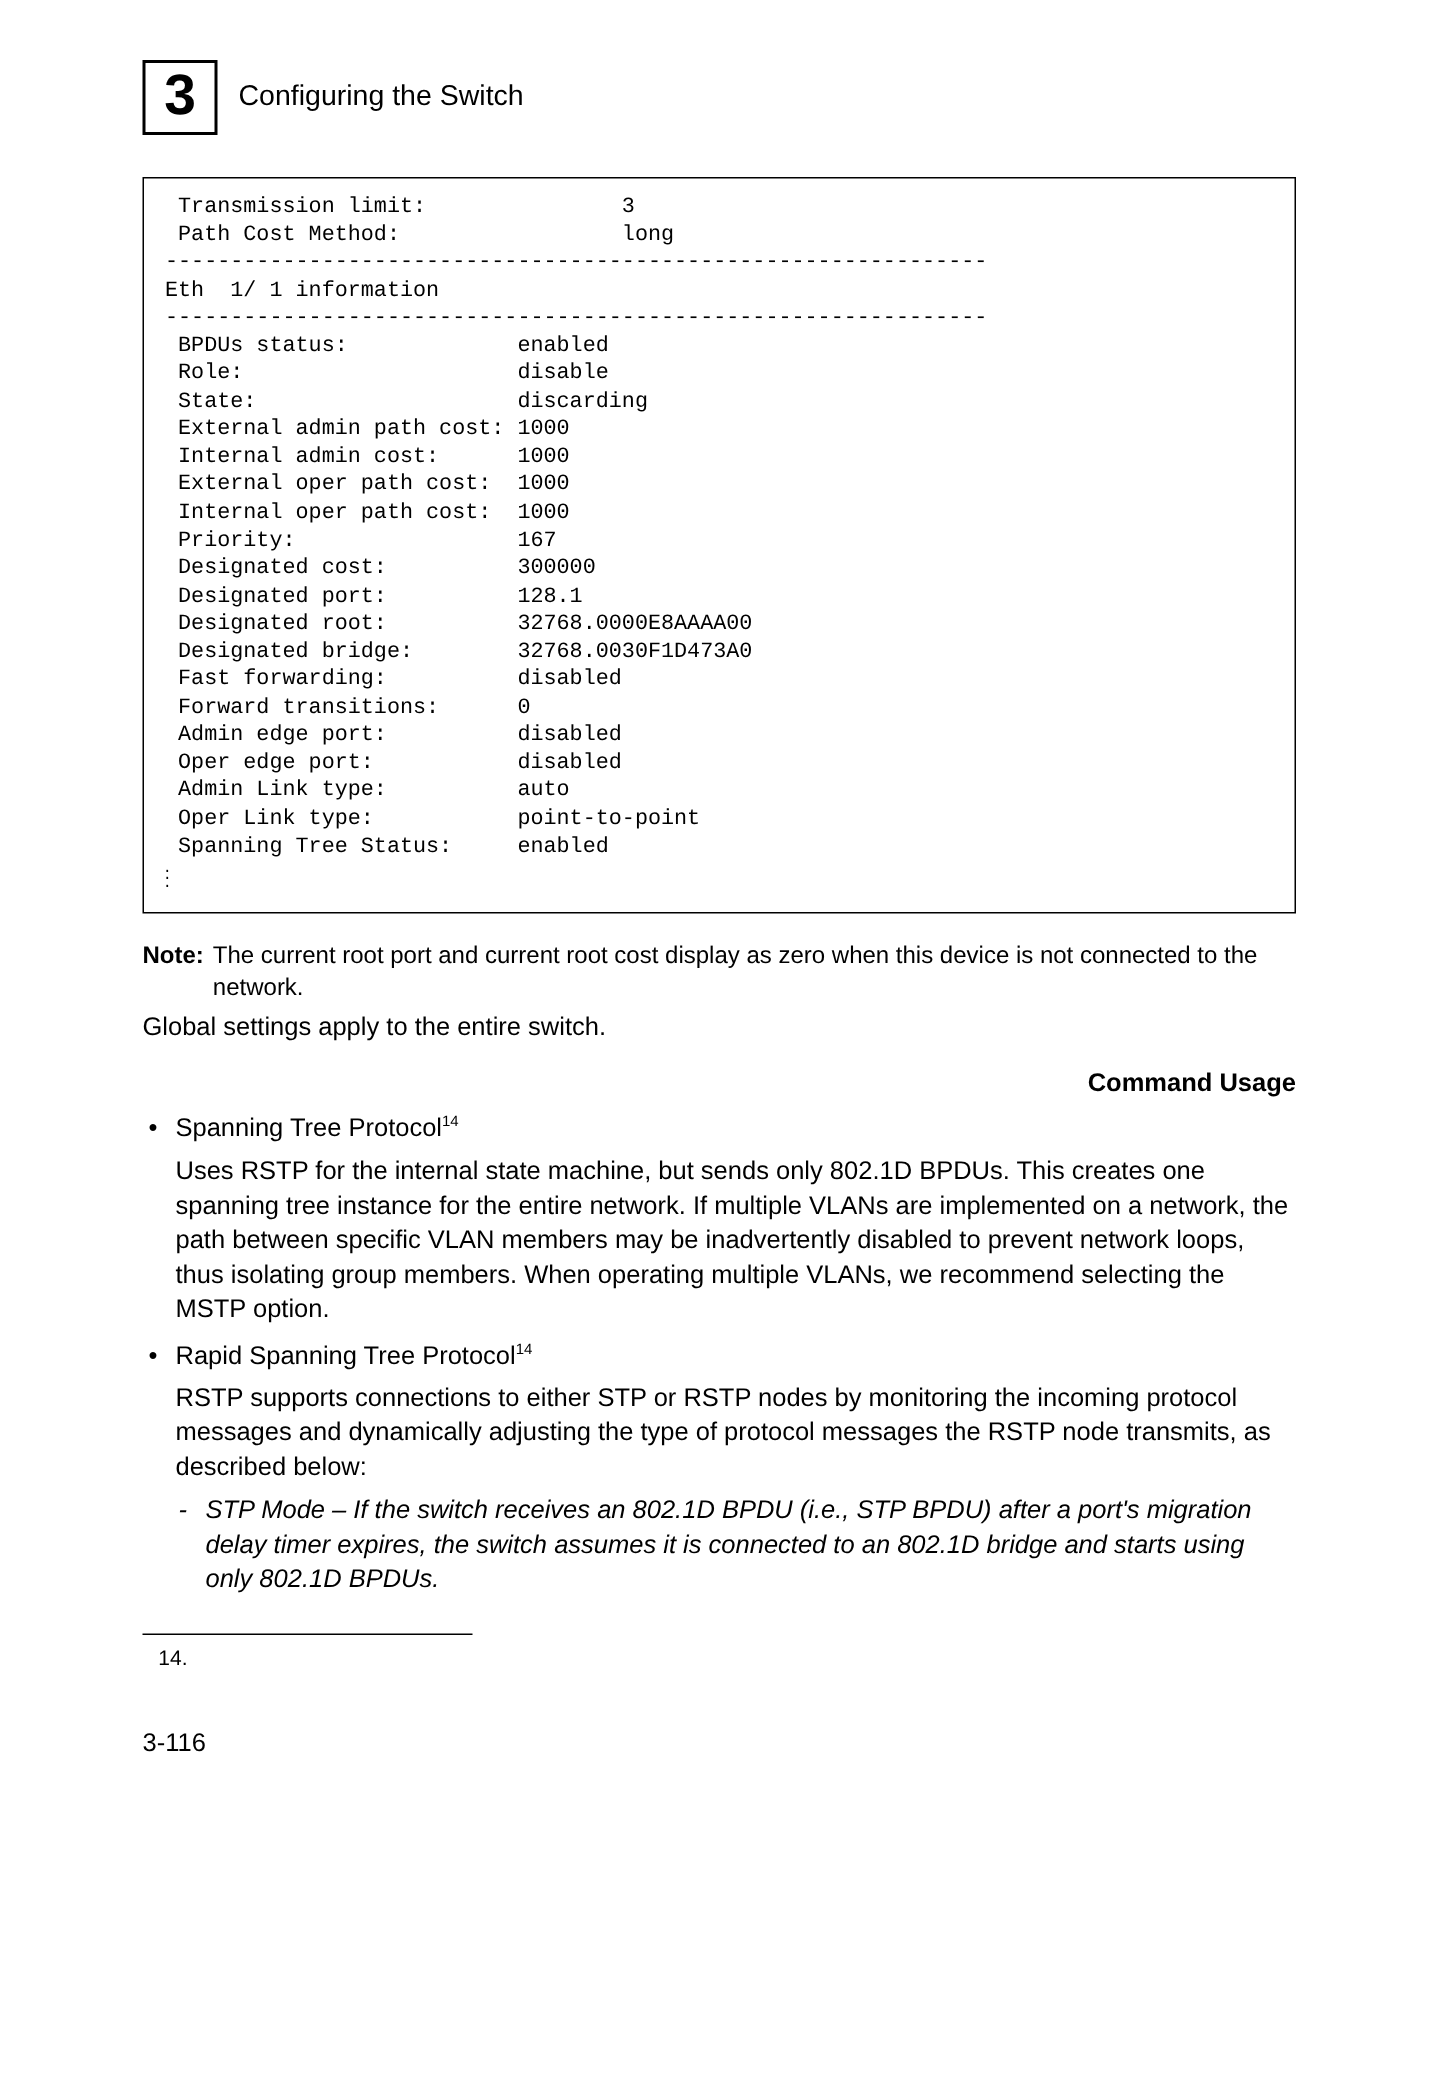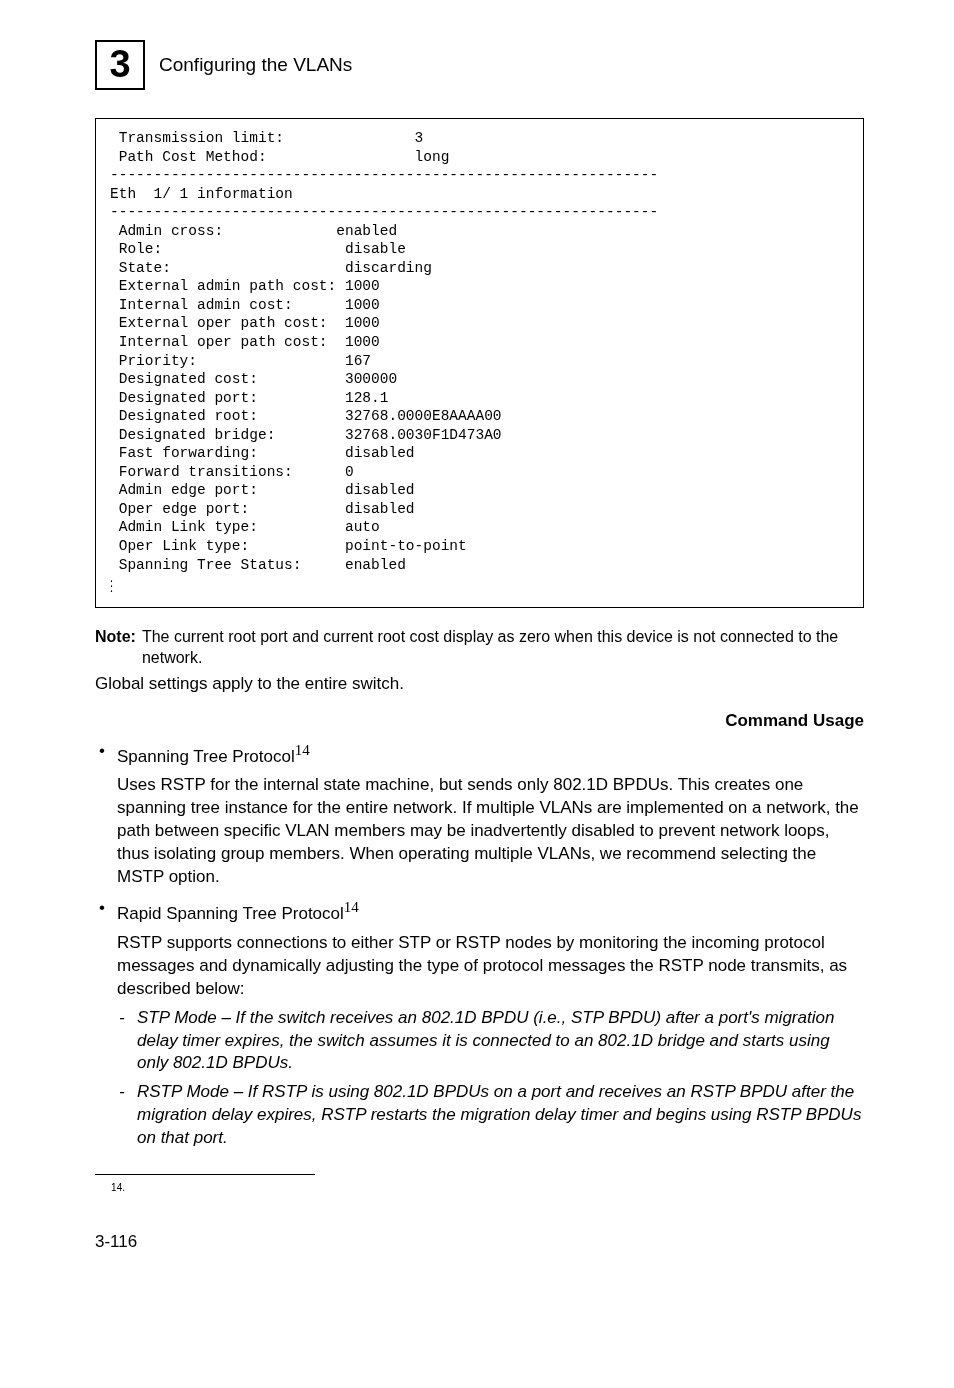--- a/index.html
+++ b/index.html
@@ -106,56 +106,56 @@
     margin-bottom: 6px;
     font-size: 17px;
     line-height: 1.35;
   }
   ul.dashes > li::before {
     content: "-";
     position: absolute;
     left: 2px;
     top: 0;
   }
-  .sup { font-size: 15px; vertical-align: super; font-family: Liberation Serif, serif; }
+  .sup { font-size: 10px; vertical-align: super; }
   .footnote-rule {
     border: none;
     border-top: 1px solid #000;
     width: 220px;
     margin: 24px 0 6px 0;
   }
   .footnote {
-    font-size: 10px;
+    font-size: 14px;
     line-height: 1.35;
     display: flex;
   }
   .footnote .fn-num { width: 30px; text-align: right; padding-right: 8px; }
   .page-num {
     margin-top: 36px;
     font-size: 17px;
   }
 </style>
 </head>
 <body>
 
 <div class="page">
 
   <div class="header-row">
     <div class="chapter-box">
       <span>3</span>
     </div>
-    <span class="header-title">Configuring the VLANs</span>
+    <span class="header-title">Configuring the Switch</span>
   </div>
 
   <div class="code-block"><span> Transmission limit:               3</span>
 <span> Path Cost Method:                 long</span>
 <span>---------------------------------------------------------------</span>
 <span>Eth  1/ 1 information</span>
 <span>---------------------------------------------------------------</span>
-<span> Admin cross:             enabled</span>
+<span> BPDUs status:             enabled</span>
 <span> Role:                     disable</span>
 <span> State:                    discarding</span>
 <span> External admin path cost: 1000</span>
 <span> Internal admin cost:      1000</span>
 <span> External oper path cost:  1000</span>
 <span> Internal oper path cost:  1000</span>
 <span> Priority:                 167</span>
 <span> Designated cost:          300000</span>
 <span> Designated port:          128.1</span>
 <span> Designated root:          32768.0000E8AAAA00</span>
@@ -181,21 +181,20 @@
   <ul class="bullets">
     <li>
       <span>Spanning Tree Protocol</span><span class="sup">14</span>
       <div class="bullet-body">Uses RSTP for the internal state machine, but sends only 802.1D BPDUs. This creates one spanning tree instance for the entire network. If multiple VLANs are implemented on a network, the path between specific VLAN members may be inadvertently disabled to prevent network loops, thus isolating group members. When operating multiple VLANs, we recommend selecting the MSTP option.</div>
     </li>
     <li>
       <span>Rapid Spanning Tree Protocol</span><span class="sup">14</span>
       <div class="bullet-body">RSTP supports connections to either STP or RSTP nodes by monitoring the incoming protocol messages and dynamically adjusting the type of protocol messages the RSTP node transmits, as described below:</div>
       <ul class="dashes">
         <li>STP Mode – If the switch receives an 802.1D BPDU (i.e., STP BPDU) after a port's migration delay timer expires, the switch assumes it is connected to an 802.1D bridge and starts using only 802.1D BPDUs.</li>
-        <li>RSTP Mode – If RSTP is using 802.1D BPDUs on a port and receives an RSTP BPDU after the migration delay expires, RSTP restarts the migration delay timer and begins using RSTP BPDUs on that port.</li>
       </ul>
     </li>
   </ul>
 
   <hr class="footnote-rule">
   <div class="footnote">
     <div class="fn-num">14.</div>
   </div>
 
   <div class="page-num">3-116</div>

